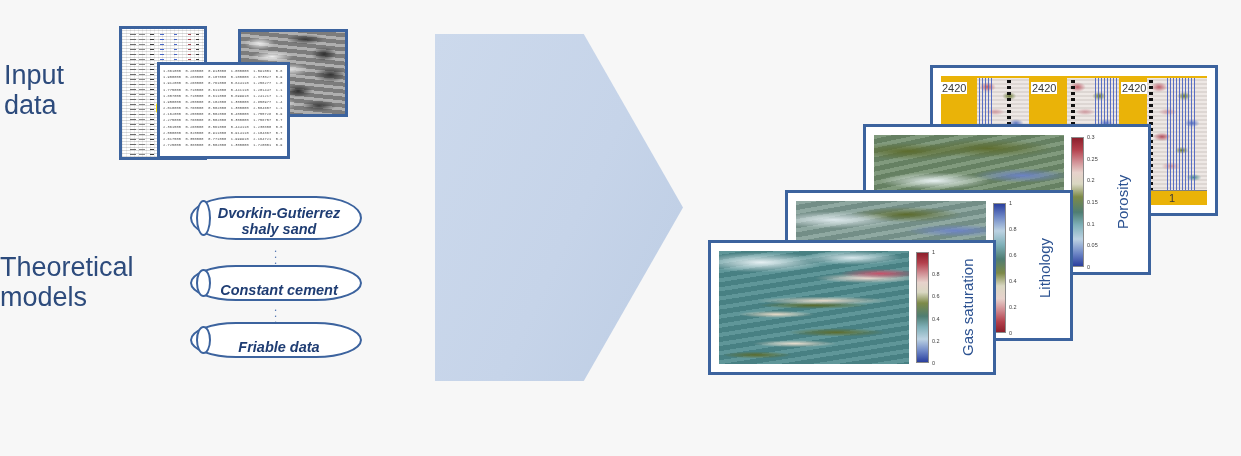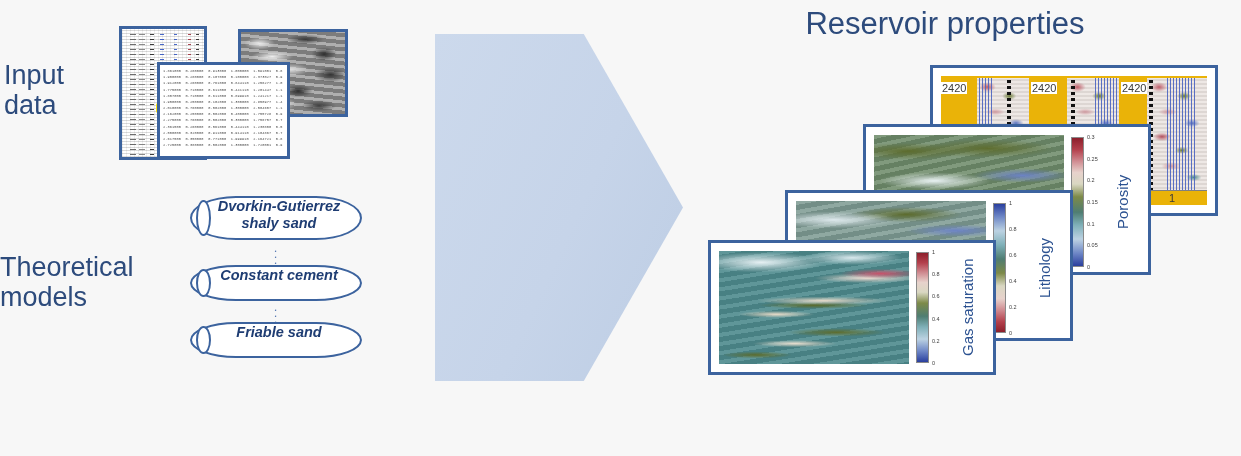--- a/index.html
+++ b/index.html
@@ -91,21 +91,21 @@
   }
   .numtable div{display:block;}
 
   
   .cyl{
     position:absolute;
     border:2.5px solid #3c639e;
     border-radius:46px/50%;
     background:#fff;
     box-sizing:border-box;
-    display:flex;align-items:flex-start;justify-content:center;
+    display:flex;align-items:flex-end;justify-content:center;
     color:#1f3d73;
     font-size:14.5px;font-style:italic;font-weight:600;
     line-height:1.15;text-align:center;
   }
   .cyl::before{
     content:"";position:absolute;left:4px;top:2px;bottom:2px;width:15px;
     border:2.5px solid #3c639e;border-radius:50%;
     box-sizing:border-box;background:#fff;
   }
   .cyl span{position:relative;z-index:2;padding-left:12px;padding-right:6px;}
@@ -311,26 +311,25 @@
   </div>
   <div class="cyl" id="cyl-1">
     <span>Constant cement</span>
   </div>
   <div class="vdots" id="dots-1">
     <i>.</i>
       <i>.</i>
       <i>.</i>
   </div>
   <div class="cyl" id="cyl-2">
-    <span>Friable sand</span>
+    <span>Friable data</span>
   </div>
 
   <div id="irpm-arrow"></div>
 
-  <div id="reservoir-title">Reservoir properties</div>
 
   <div class="panel" id="panel-logs">
     <div class="logs-inner">
 
       <div class="log-group" style="left:0;width:88px;">
         <div class="depth-lab" style="left:0;top:6px;">2420</div>
         <div class="depth-lab" style="left:0;top:54px;">2440</div>
         <div class="log-strip" style="left:36px;right:0;">
           <div class="log-tex"></div>
           <div class="log-blue" style="left:2px;width:13px;"></div>

